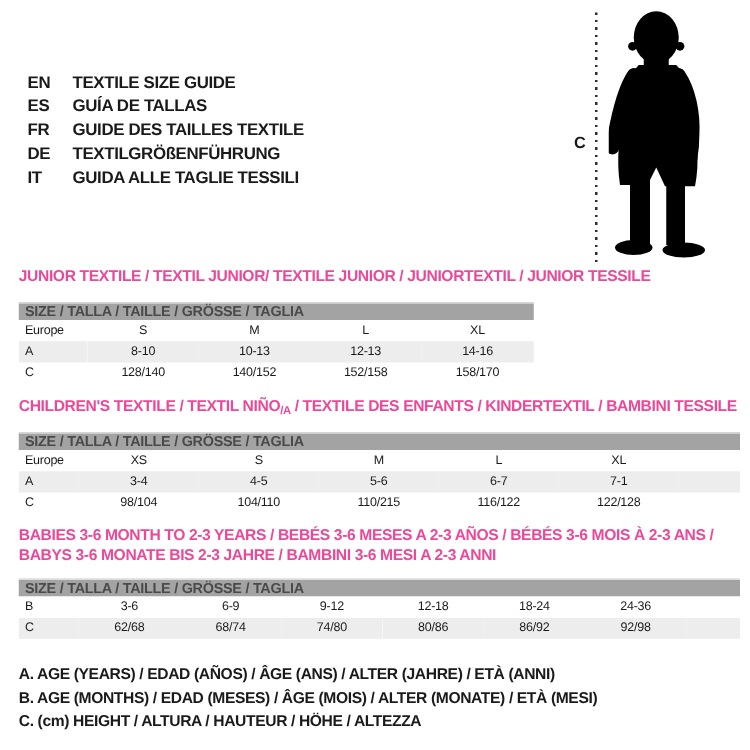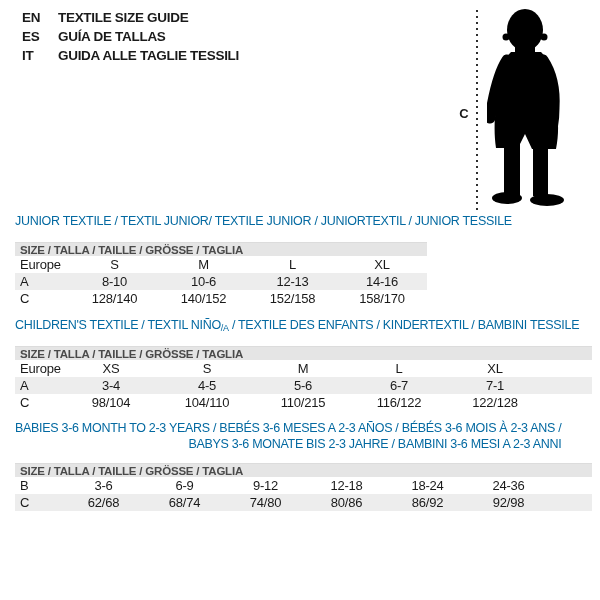--- a/index.html
+++ b/index.html
@@ -2,56 +2,62 @@
 <html><head>
 <meta charset="utf-8">
 <style>
   html,body{margin:0;padding:0;background:#fff;}
   .canvas{position:relative;width:600px;height:600px;background:#ffffff;overflow:hidden;
           font-family:"Liberation Sans", sans-serif;color:#1a1a1a;}
 
   
   .lang-list{position:absolute;left:22px;top:8px;}
   .lang-row{height:19px;line-height:19px;font-weight:bold;font-size:13.5px;letter-spacing:-0.3px;white-space:nowrap;}
-  .lang-code{display:inline-block;width:36px;}
+  .lang-code{display:inline-block;width:36px;margin-top:48px;}
 
   
   .measure-line{position:absolute;left:476px;top:10px;width:2px;height:200px;
     background:repeating-linear-gradient(#2e2e2e 0 2px, transparent 2px 6px);}
   .measure-label{position:absolute;left:457px;top:106px;width:14px;text-align:center;
     font-weight:bold;font-size:13px;}
   .baby-svg{position:absolute;left:487px;top:6px;}
 
   
-  .tbl-title{position:absolute;left:15px;font-weight:normal;font-size:12.5px;letter-spacing:-0.3px;
-    line-height:16px;white-space:nowrap;color:#0369a1;text-align:right;}
+  .tbl-title{position:absolute;left:15px;font-weight:bold;font-size:12.5px;letter-spacing:-0.3px;
+    line-height:16px;white-space:nowrap;color:#ec4899;}
   .tbl-title sub{font-size:9px;vertical-align:-2px;}
   .tbl{position:absolute;left:15px;}
-  .tbl-head{height:14px;line-height:14px;background:#e5e5e5;border-top:1px solid #dcdcdc;
+  .tbl-head{height:14px;line-height:14px;background:#a3a3a3;border-top:1px solid #dcdcdc;
     color:#4a4a4a;font-weight:bold;font-size:11.5px;letter-spacing:-0.2px;padding-left:5px;box-sizing:border-box;}
   table.size-table{border-collapse:collapse;table-layout:fixed;width:100%;}
-  table.size-table td{height:17px;font-size:13px;letter-spacing:-0.2px;text-align:center;padding:0;overflow:hidden;}
+  table.size-table td{height:17px;font-size:10px;letter-spacing:-0.2px;text-align:center;padding:0;overflow:hidden;}
   table.size-table td.lbl{text-align:left;padding-left:5px;}
   tr.alt td{background:#ededed;text-align:center;}
 
   
   .footnotes{position:absolute;left:15px;top:530px;}
   .footnote{height:19px;line-height:19px;font-weight:bold;font-size:12.5px;letter-spacing:-0.3px;white-space:nowrap;}
 </style>
 </head>
 <body>
 
 <div class="canvas">
 
   <div class="lang-list">
     <div class="lang-row">
       <span class="lang-code">EN</span><span>TEXTILE SIZE GUIDE</span>
     </div>
     <div class="lang-row">
       <span class="lang-code">ES</span><span>GUÍA DE TALLAS</span>
+    </div>
+    <div class="lang-row">
+      <span class="lang-code">FR</span><span>GUIDE DES TAILLES TEXTILE</span>
+    </div>
+    <div class="lang-row">
+      <span class="lang-code">DE</span><span>TEXTILGRÖßENFÜHRUNG</span>
     </div>
     <div class="lang-row">
       <span class="lang-code">IT</span><span>GUIDA ALLE TAGLIE TESSILI</span>
     </div>
   </div>
 
   <div class="measure-line"></div>
   <div class="measure-label">C</div>
   <svg class="baby-svg" width="100" height="204" viewBox="0 0 100 204" fill="#000">
     <ellipse cx="38" cy="24" rx="18" ry="21"></ellipse>
@@ -83,21 +89,21 @@
           <tr>
         <td class="lbl">Europe</td>
         <td>S</td>
         <td>M</td>
         <td>L</td>
         <td>XL</td>
       </tr>
       <tr class="alt">
         <td class="lbl">A</td>
         <td>8-10</td>
-        <td>10-6</td>
+        <td>10-13</td>
         <td>12-13</td>
         <td>14-16</td>
       </tr>
       <tr>
         <td class="lbl">C</td>
         <td>128/140</td>
         <td>140/152</td>
         <td>152/158</td>
         <td>158/170</td>
       </tr>
@@ -187,14 +193,19 @@
         <td>74/80</td>
         <td>80/86</td>
         <td>86/92</td>
         <td>92/98</td>
         <td></td>
       </tr>
     </tbody>
       </table>
   </div>
 
+  <div class="footnotes">
+    <div class="footnote">A. AGE (YEARS) / EDAD (AÑOS) / ÂGE (ANS) / ALTER (JAHRE) / ETÀ (ANNI)</div>
+    <div class="footnote">B. AGE (MONTHS) / EDAD (MESES) / ÂGE (MOIS) / ALTER (MONATE) / ETÀ (MESI)</div>
+    <div class="footnote">C. (cm) HEIGHT / ALTURA / HAUTEUR / HÖHE / ALTEZZA</div>
+  </div>
 
 </div>
 
 </body></html>

